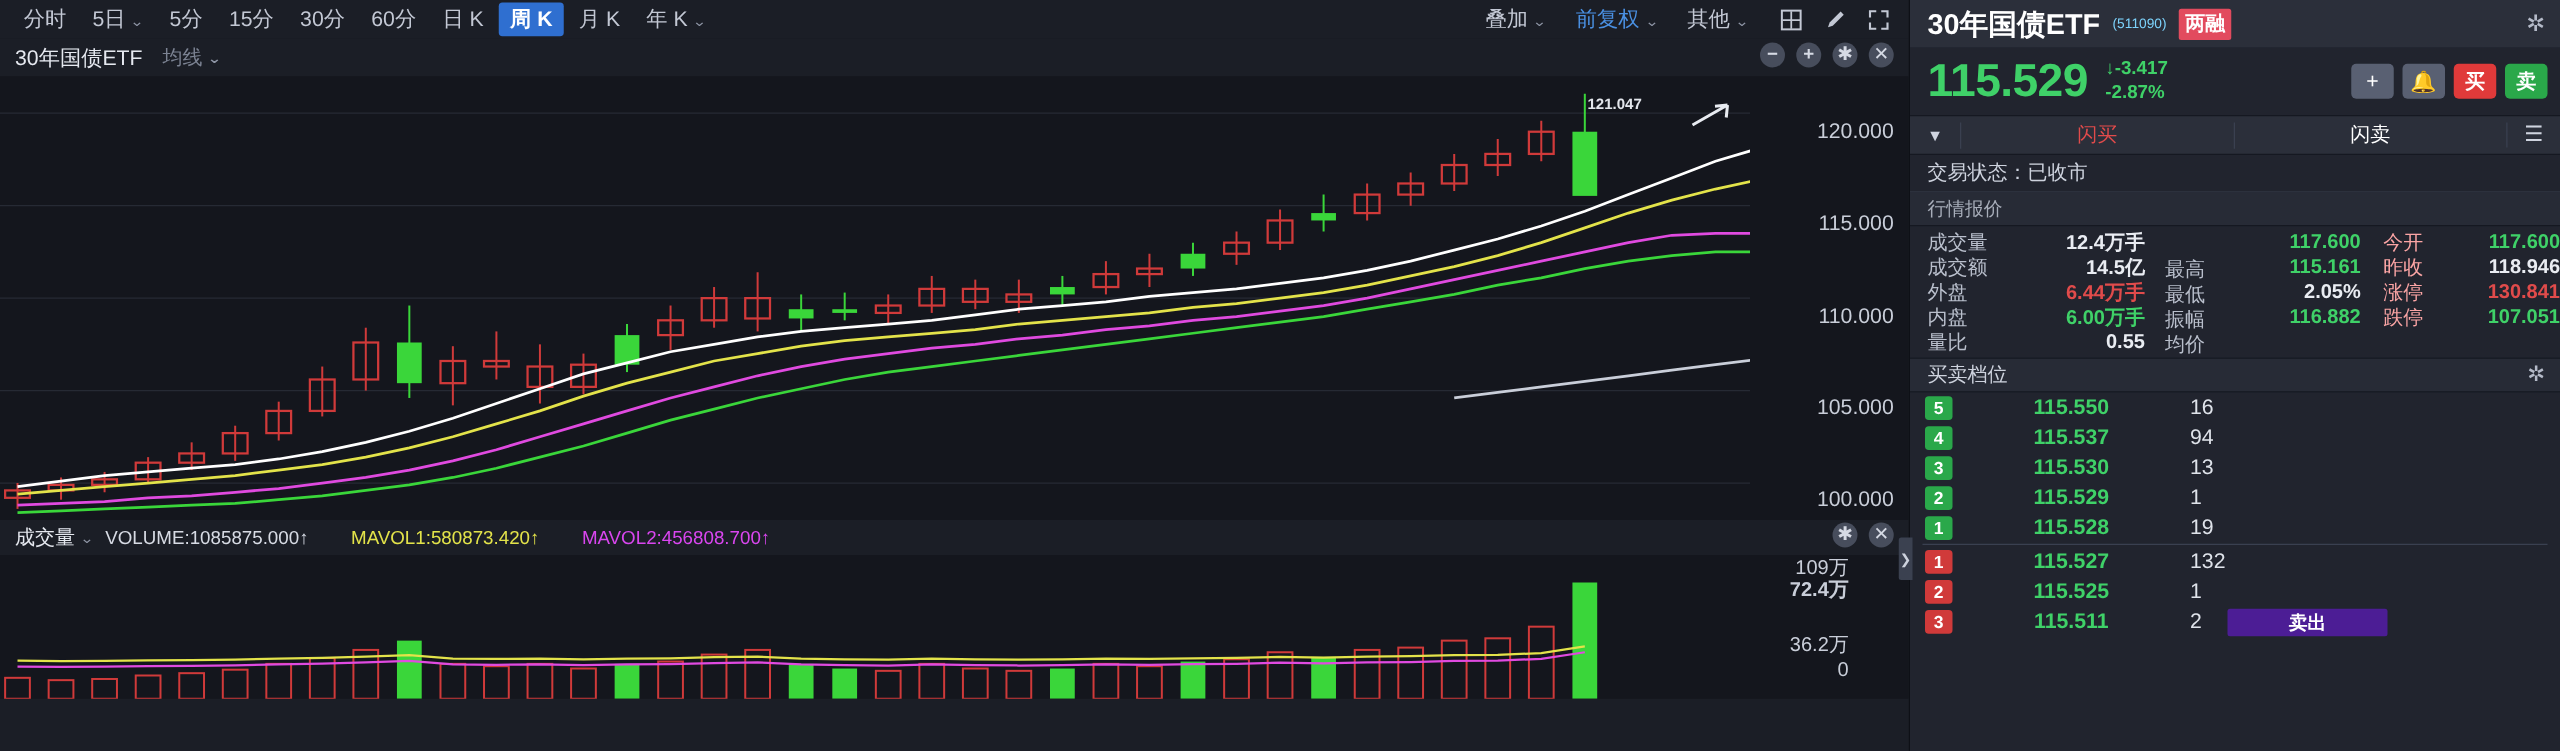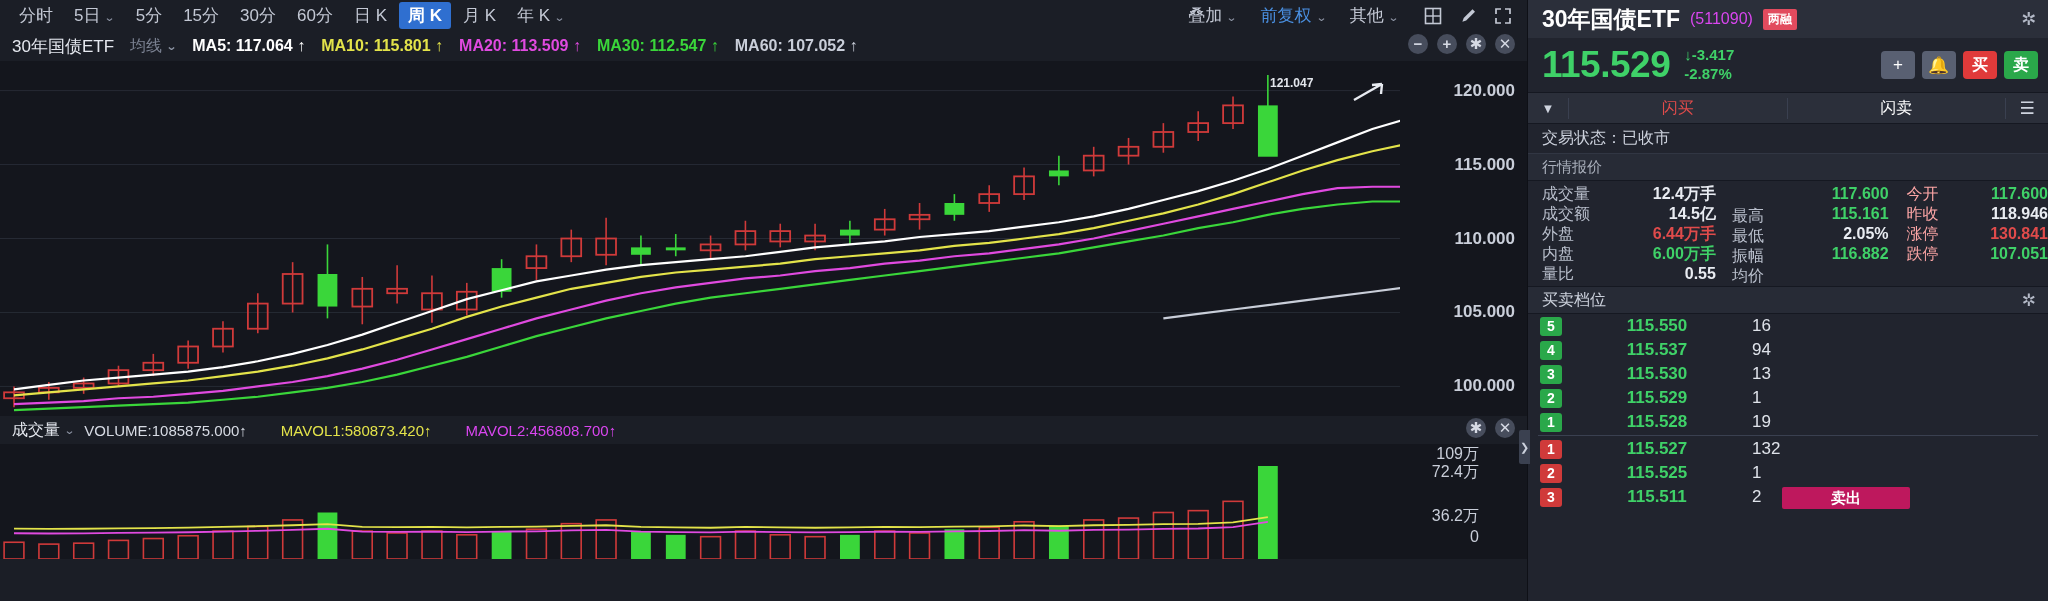--- a/index.html
+++ b/index.html
@@ -19,42 +19,42 @@
   .icobox{width:24px;height:22px;display:flex;align-items:center;justify-content:center;margin-left:8px;cursor:pointer;}
 
   .legend{height:30px;display:flex;align-items:center;padding-left:12px;font-size:16px;font-weight:bold;background:#1b1e26;position:relative;}
   .legend .name{color:#e6e9f0;font-weight:normal;font-size:17px;}
   .legend .sub{color:#7b8292;font-weight:normal;margin-left:16px;font-size:16px;}
   .legend .ma{margin-left:16px;white-space:nowrap;}
   .legend-icons{position:absolute;right:12px;top:3px;display:flex;gap:9px;}
   .cicon{width:20px;height:20px;border-radius:50%;background:#474d5c;color:#d6dae4;font-size:15px;line-height:20px;text-align:center;cursor:pointer;}
 
   .chartwrap{position:relative;height:355px;background:#14161d;}
-  .pricecol{position:absolute;right:0;top:0;width:128px;height:100%;font-weight:bold;}
+  .pricecol{position:absolute;right:0;top:14px;width:128px;height:100%;}
   .pricecol div{position:absolute;right:12px;font-size:17px;color:#c9ced9;transform:translateY(-50%);}
   svg.plot{position:absolute;left:0;top:0;}
   .lowlbl{position:absolute;left:42px;top:455px;font-size:18px;color:#e3e6ec;font-weight:bold;}
   .hilbl{position:absolute;left:1270px;top:76px;font-size:12px;color:#e3e6ec;font-weight:bold;}
   .smark{position:absolute;color:#c0392b;font-size:17px;font-weight:bold;font-family:"Liberation Serif",serif;}
 
   .vollegend{height:28px;display:flex;align-items:center;padding-left:12px;font-size:15px;background:#1b1e26;position:relative;}
   .vollegend .vt{color:#e6e9f0;font-size:16px;}
   .vollegend .v1{color:#d7dbe4;margin-left:10px;}
   .vollegend .v2{color:#e3e34a;margin-left:34px;}
   .vollegend .v3{color:#d946ef;margin-left:34px;}
   .volwrap{position:relative;height:115px;background:#14161d;}
   .volcol{position:absolute;right:0;top:0;width:128px;height:100%;}
   .volcol div{position:absolute;right:48px;font-size:16px;color:#c9ced9;}
 
   
   .right{width:520px;height:601px;background:#21242e;border-left:1px solid #0e1016;position:relative;}
   .r-head{height:38px;display:flex;align-items:center;padding:0 12px 0 14px;background:#2b2f3a;}
   .r-head .nm{font-size:23px;color:#fff;font-weight:bold;}
-  .r-head .cd{font-size:16px;color:#d946ef;margin-left:10px;}
-  .tag{margin-left:10px;background:#e24b5e;color:#fff;font-size:12px;padding:2px 5px;border-radius:2px;font-weight:bold;}
+  .r-head .cd{font-size:11px;color:#7dd3fc;margin-left:10px;}
+  .tag{margin-left:10px;background:#e24b5e;color:#fff;font-size:16px;padding:2px 5px;border-radius:2px;font-weight:bold;}
   .gear{margin-left:auto;color:#b4bac8;font-size:18px;cursor:pointer;}
 
   .r-price{height:54px;display:flex;align-items:center;padding:0 10px 0 14px;background:#21242e;position:relative;}
   .bigp{font-size:37px;color:#3fd168;font-weight:bold;letter-spacing:-0.5px;}
   .chg{margin-left:14px;line-height:1.25;}
   .chg div{font-size:15px;color:#3fd168;font-weight:bold;}
   .actions{margin-left:auto;display:flex;gap:7px;align-items:center;}
   .abtn{width:34px;height:28px;border-radius:4px;background:#596072;color:#fff;display:flex;align-items:center;justify-content:center;font-size:17px;cursor:pointer;}
   .abtn.buy{background:#e03a3a;font-size:16px;font-weight:bold;}
   .abtn.sell{background:#2aa84a;font-size:16px;font-weight:bold;}
@@ -80,21 +80,21 @@
   .up{color:#e04b4b;} .dn{color:#3fd168;} .nt{color:#e9ecf2;}
 
   .obhead{height:26px;display:flex;align-items:center;padding:0 12px 0 14px;font-size:16px;color:#cdd2dd;background:#272b36;border-top:1px solid #151821;border-bottom:1px solid #151821;}
   .obhead .gear{font-size:17px;}
   .orow{height:24px;display:flex;align-items:center;font-size:17px;position:relative;}
   .obadge{width:22px;height:19px;border-radius:3px;margin-left:12px;color:#fff;font-size:14px;display:flex;align-items:center;justify-content:center;font-weight:bold;}
   .ob-sell{background:#2aa84a;} .ob-buy{background:#d03a3a;}
   .oprice{width:190px;text-align:center;color:#3fd168;font-weight:bold;}
   .oqty{width:200px;color:#dfe3ea;}
   .obdiv{height:1px;background:#3a4050;margin:1px 10px 1px 10px;}
-  .sellout{position:absolute;left:254px;top:2px;width:128px;height:22px;background:#be185d;color:#fff;font-size:15px;font-weight:bold;display:flex;align-items:center;justify-content:center;border-radius:2px;}
+  .sellout{position:absolute;left:254px;top:2px;width:128px;height:22px;background:#4c1d95;color:#fff;font-size:15px;font-weight:bold;display:flex;align-items:center;justify-content:center;border-radius:2px;}
   .collapse{position:absolute;left:-9px;top:430px;width:11px;height:34px;background:#3b4150;color:#cdd2dd;font-size:11px;display:flex;align-items:center;justify-content:center;border-radius:2px 0 0 2px;cursor:pointer;z-index:5;}
 </style>
 </head>
 <body>
 
 <div class="app">
 
   <div class="left">
 
     <div class="toolbar" id="toolbar">
@@ -129,27 +129,20 @@
               <path d="M2 7V2h5M16 7V2h-5M2 11v5h5M16 11v5h-5" fill="none" stroke="#c3c8d4" stroke-width="1.7"></path>
             </svg>
         </div>
       </div>
     </div>
 
     <div class="legend">
       <span class="name">30年国债ETF</span>
       <span class="sub">均线</span>
       <span class="caret">⌄</span>
-      <span id="ma-holder" style="display:flex;">
-          <span class="ma" style="color: rgb(255, 255, 255);">MA5: 117.064 ↑</span>
-          <span class="ma" style="color: rgb(227, 227, 74);">MA10: 115.801 ↑</span>
-          <span class="ma" style="color: rgb(224, 74, 224);">MA20: 113.509 ↑</span>
-          <span class="ma" style="color: rgb(58, 214, 58);">MA30: 112.547 ↑</span>
-          <span class="ma" style="color: rgb(201, 206, 217);">MA60: 107.052 ↑</span>
-        </span>
       <div class="legend-icons">
         <div class="cicon">−</div>
         <div class="cicon">+</div>
         <div class="cicon">✱</div>
         <div class="cicon">✕</div>
       </div>
     </div>
 
     <div class="chartwrap">
       <svg class="plot" id="plotsvg" width="1400" height="355">
@@ -306,21 +299,21 @@
           <rect x="1118.6341463414635" y="74.08" width="19.804878048780488" height="40.92" fill="none" stroke="#d03a3a" stroke-width="1.6"></rect>
           <rect x="1153.4634146341464" y="68.5" width="19.804878048780488" height="46.5" fill="none" stroke="#d03a3a" stroke-width="1.6"></rect>
           <rect x="1188.2926829268292" y="66.64" width="19.804878048780488" height="48.36" fill="none" stroke="#d03a3a" stroke-width="1.6"></rect>
           <rect x="1223.1219512195123" y="57.34" width="19.804878048780488" height="57.66" fill="none" stroke="#d03a3a" stroke-width="1.6"></rect>
           <rect x="1257.951219512195" y="22" width="19.804878048780488" height="93" fill="#3ad63a"></rect>
           <path d="M14 84.589 L48.82926829268293 84.868 L83.65853658536587 84.7285 L118.48780487804878 84.31 L153.31707317073173 84.031 L188.14634146341464 83.61250000000001 L222.97560975609755 82.91499999999999 L257.8048780487805 82.2175 L292.63414634146346 81.241 L327.4634146341463 80.125 L362.2926829268293 82.91499999999999 L397.1219512195122 83.194 L431.9512195121951 82.91499999999999 L466.7804878048781 83.473 L501.609756097561 82.91499999999999 L536.439024390244 82.636 L571.2682926829269 81.799 L606.0975609756098 81.241 L640.9268292682926 82.91499999999999 L675.7560975609757 83.473 L710.5853658536586 83.75200000000001 L745.4146341463415 82.91499999999999 L780.2439024390244 83.473 L815.0731707317074 83.75200000000001 L849.9024390243902 83.473 L884.7317073170733 82.91499999999999 L919.5609756097562 83.194 L954.3902439024391 82.636 L989.219512195122 82.357 L1024.0487804878048 81.52000000000001 L1058.878048780488 82.078 L1093.7073170731708 81.241 L1128.5365853658539 80.962 L1163.3658536585367 80.125 L1198.1951219512196 79.846 L1233.0243902439026 78.451 L1267.8536585365853 73.15" fill="none" stroke="#e3e34a" stroke-width="1.8"></path>
           <path d="M14 89.239 L48.82926829268293 89.518 L83.65853658536587 89.3785 L118.48780487804878 88.96 L153.31707317073173 88.681 L188.14634146341464 88.2625 L222.97560975609755 87.565 L257.8048780487805 86.8675 L292.63414634146346 85.89099999999999 L327.4634146341463 84.775 L362.2926829268293 87.565 L397.1219512195122 87.844 L431.9512195121951 87.565 L466.7804878048781 88.123 L501.609756097561 87.565 L536.439024390244 87.286 L571.2682926829269 86.449 L606.0975609756098 85.89099999999999 L640.9268292682926 87.565 L675.7560975609757 88.123 L710.5853658536586 88.402 L745.4146341463415 87.565 L780.2439024390244 88.123 L815.0731707317074 88.402 L849.9024390243902 88.123 L884.7317073170733 87.565 L919.5609756097562 87.844 L954.3902439024391 87.286 L989.219512195122 87.007 L1024.0487804878048 86.17 L1058.878048780488 86.72800000000001 L1093.7073170731708 85.89099999999999 L1128.5365853658539 85.612 L1163.3658536585367 84.775 L1198.1951219512196 84.496 L1233.0243902439026 83.101 L1267.8536585365853 77.8" fill="none" stroke="#e04ae0" stroke-width="1.8"></path>
         </svg>
       <div class="volcol" id="volcol">
           <div style="top: 0px;">109万</div>
-          <div style="top: 18px;">72.4万</div>
+          <div style="top: 18px; font-weight: bold;">72.4万</div>
           <div style="top: 62px;">36.2万</div>
           <div style="top: 84px;">0</div>
         </div>
     </div>
   </div>
 
   <div class="right">
     <div class="collapse">❯</div>
 
     <div class="r-head">

